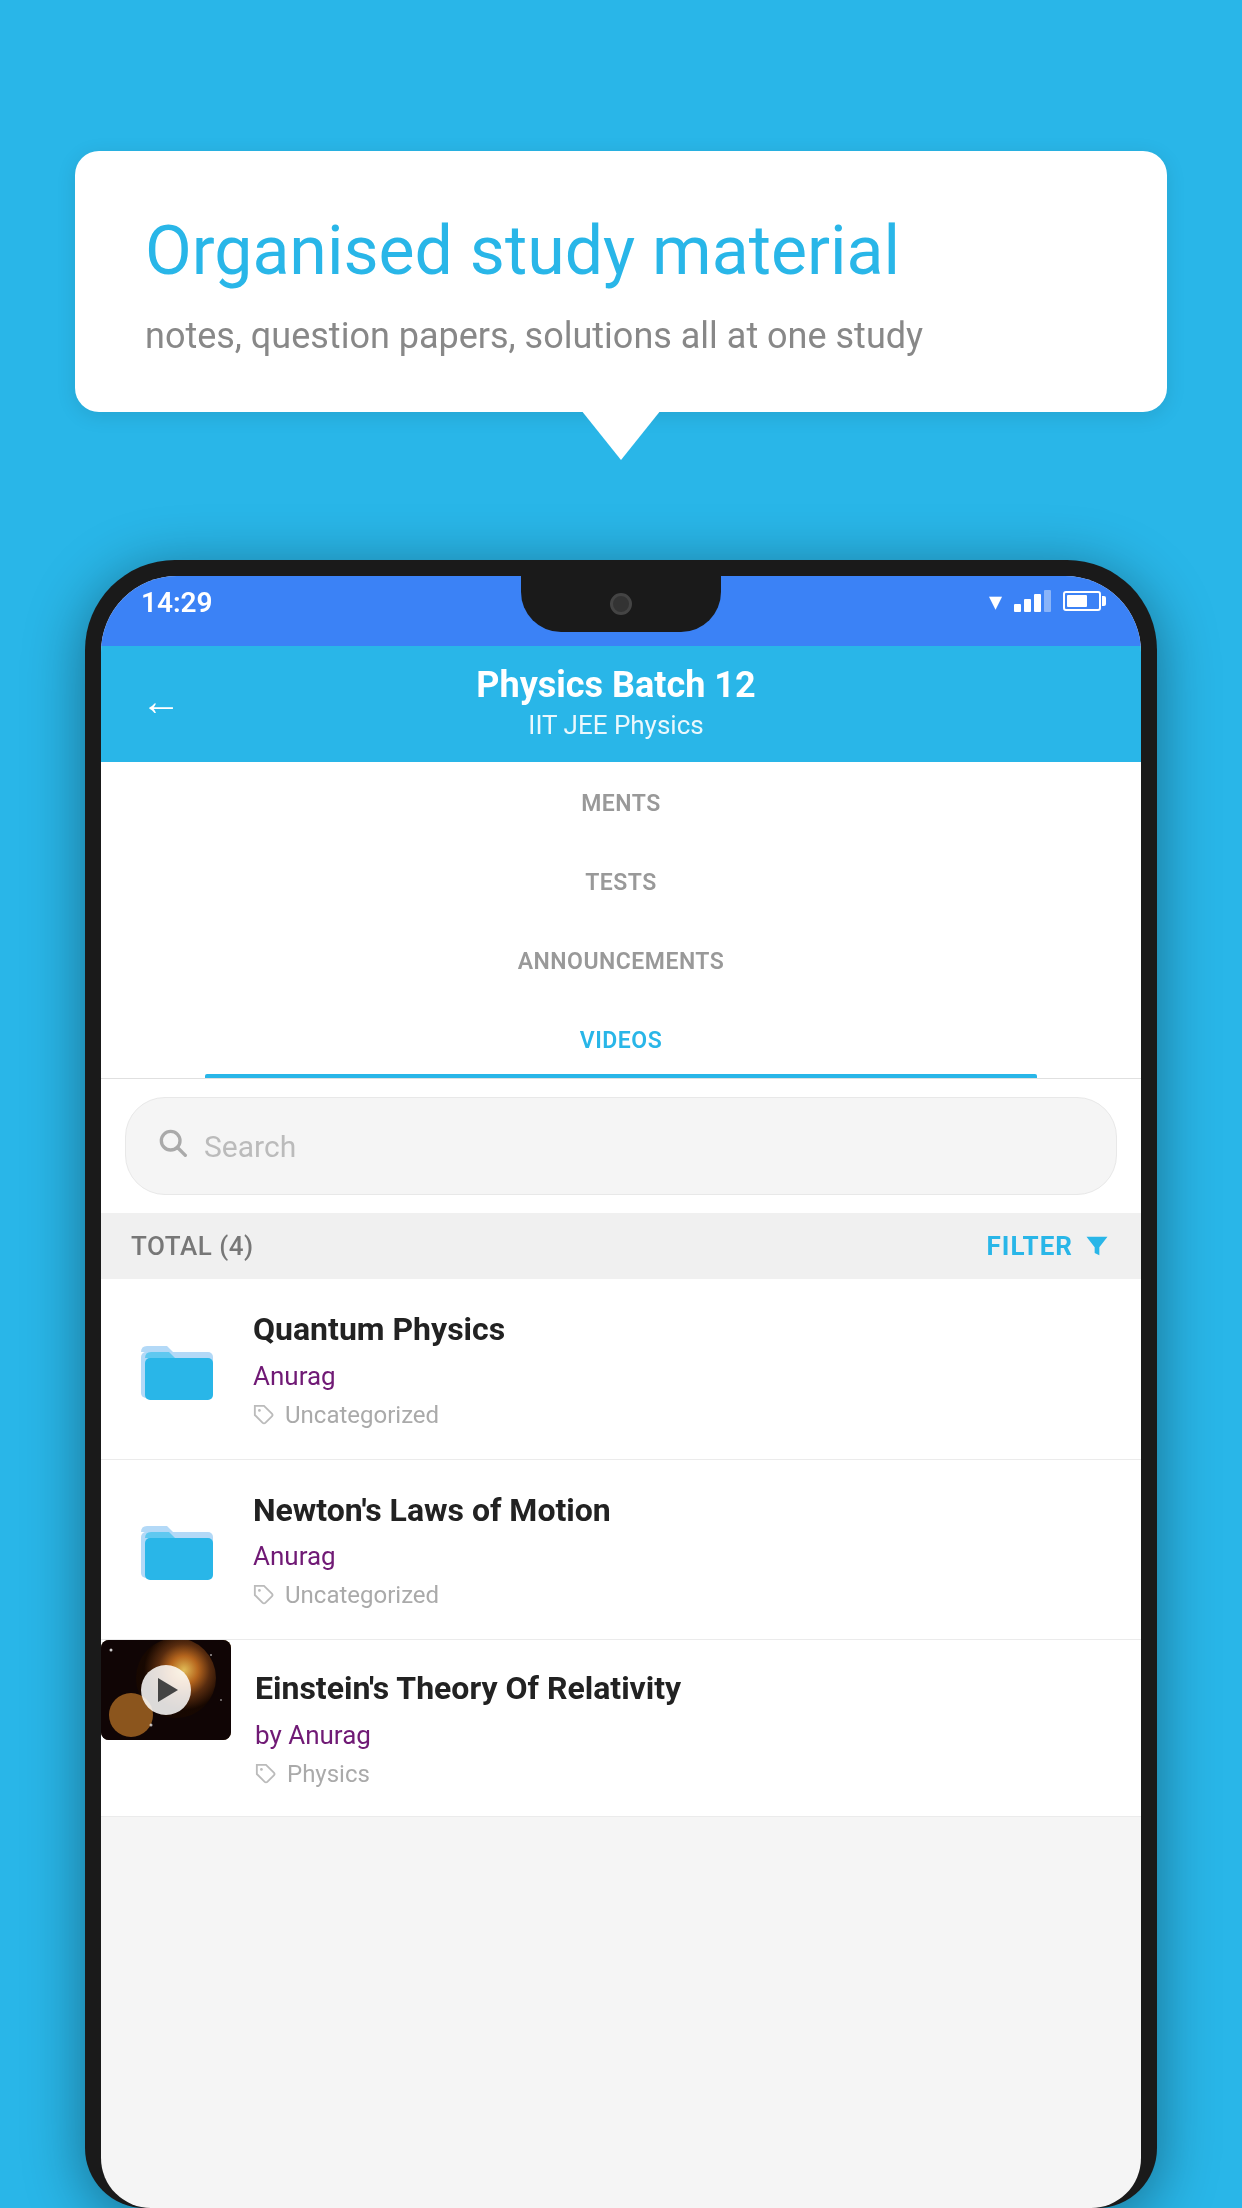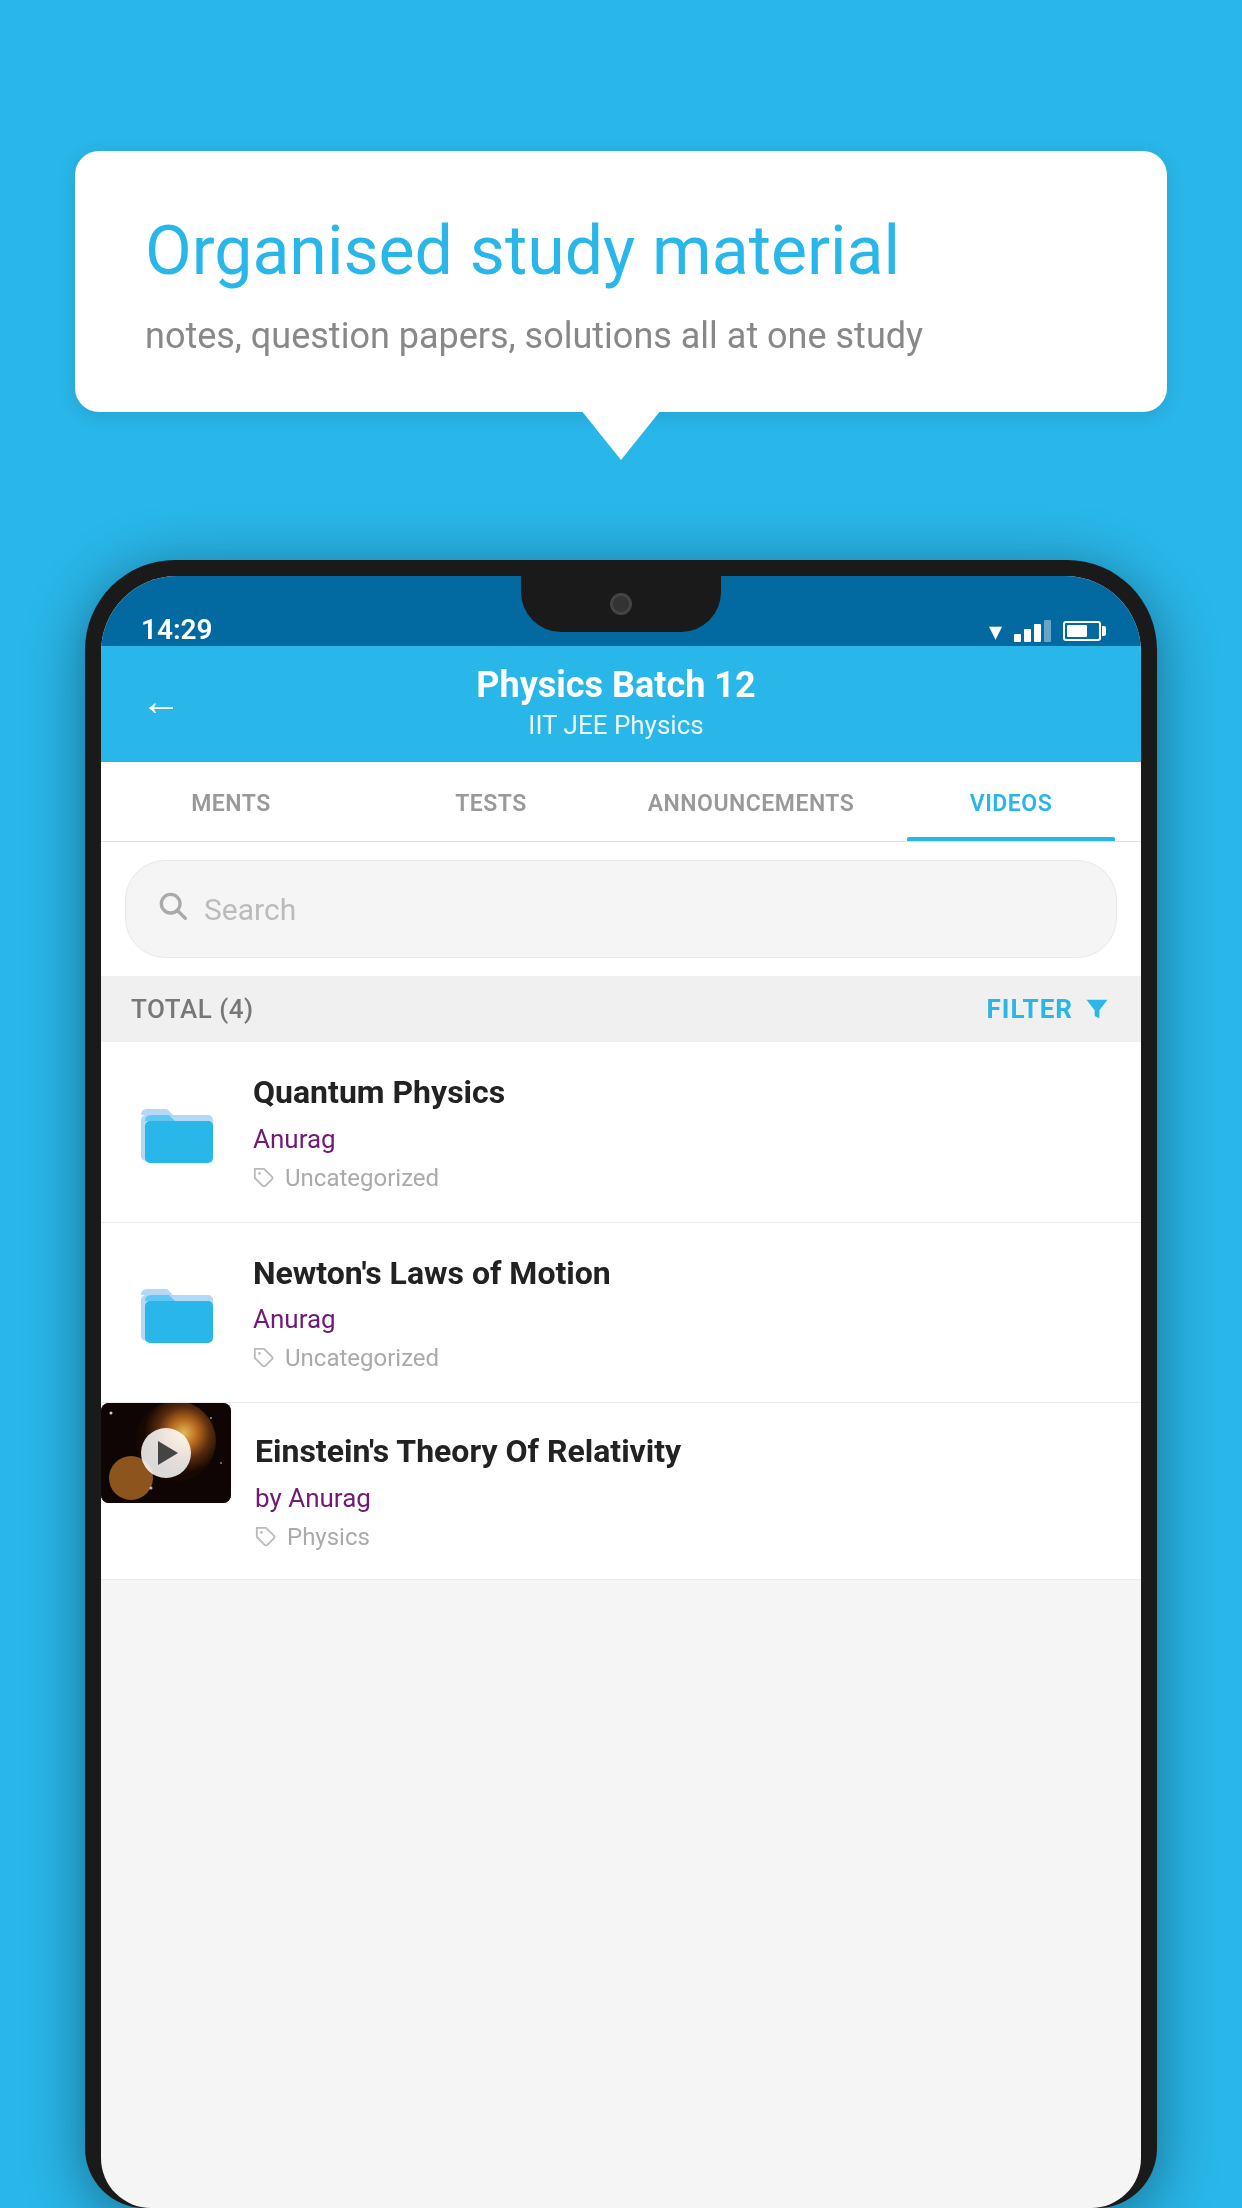--- a/index.html
+++ b/index.html
@@ -98,23 +98,23 @@
       width: 22px;
       height: 22px;
       background: #333;
       border-radius: 50%;
       border: 3px solid #444;
     }
 
     
     .status-bar {
       height: 70px;
-      background: #0369a1;
-      display: flex;
-      align-items: flex-end;
+      background: #3b82f6;
+      display: flex;
+      align-items: flex-start;
       justify-content: space-between;
       padding: 0 40px;
       padding-top: 10px;
     }
 
     .status-time {
       color: white;
       font-size: 28px;
       font-weight: 600;
     }
@@ -200,20 +200,21 @@
       font-size: 26px;
       margin-top: 4px;
       display: block;
     }
 
     
     .tabs {
       background: white;
       display: flex;
       border-bottom: 1px solid #e0e0e0;
+      flex-direction: column;
     }
 
     .tab {
       flex: 1;
       text-align: center;
       padding: 28px 8px 24px 8px;
       font-size: 23px;
       font-weight: 600;
       color: #999;
       letter-spacing: 0.5px;

